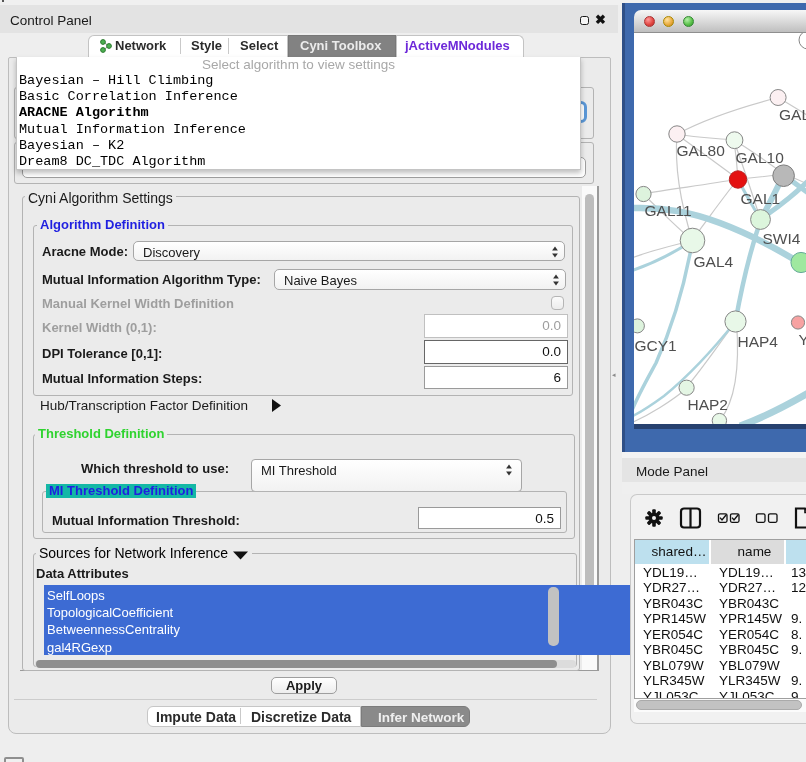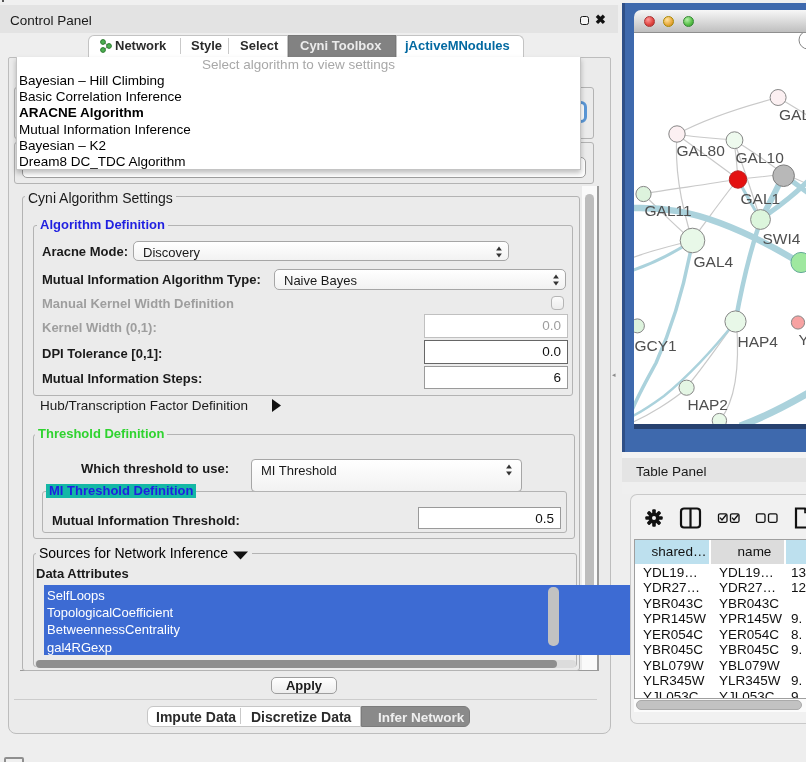--- a/index.html
+++ b/index.html
@@ -47,41 +47,41 @@
       <circle cx="3" cy="3" r="2.4" fill="#4caf50" stroke="#2c7a2f"></circle>
       <circle cx="9" cy="7" r="2.4" fill="#4caf50" stroke="#2c7a2f"></circle>
       <circle cx="3" cy="11" r="2.4" fill="#4caf50" stroke="#2c7a2f"></circle>
     </svg>
     <div class="abs bold" style="left:27px;top:3px;font-size:13px;color:#2b2b2b;">Network</div>
     <div class="abs" style="left:92px;top:3px;width:1px;height:16px;background:#c9c9c9;"></div>
     <div class="abs bold" style="left:103px;top:3px;font-size:13px;color:#2b2b2b;">Style</div>
     <div class="abs" style="left:140px;top:3px;width:1px;height:16px;background:#c9c9c9;"></div>
     <div class="abs bold" style="left:152px;top:3px;font-size:13px;color:#2b2b2b;">Select</div>
     <div class="abs bold" style="left:212px;top:3px;font-size:13px;color:#ececec;">Cyni Toolbox</div>
-    <div class="abs bold" style="left:317px;top:3px;font-size:13px;color:#0369a1;">jActiveMNodules</div>
+    <div class="abs bold" style="left:317px;top:3px;font-size:13px;color:#6d28d9;">jActiveMNodules</div>
   </div>
 
   <div class="gbox" style="left:14px;top:87px;width:580px;height:52px;"></div>
   <div class="abs" style="left:540px;top:101px;width:47px;height:22px;border:3px solid #5b97d6;border-radius:6px;background:#fff;"></div>
   <div class="gbox" style="left:14px;top:142px;width:580px;height:42px;"></div>
   <div class="abs" style="left:22px;top:157px;width:564px;height:21px;border:1px solid #9f9f9f;border-radius:5px;background:#fff;"></div>
 
   <div class="abs" style="left:582px;top:186px;width:15px;height:485px;background:#fafafa;"></div>
   <div class="abs" style="left:584.5px;top:193.5px;width:9px;height:420px;background:#bdbdbd;border-radius:4.5px;"></div>
   <div class="abs" style="left:597px;top:186px;width:1.5px;height:485px;background:#9a9a9a;"></div>
   <div class="abs" style="left:20px;top:670px;width:578px;height:1.2px;background:#9a9a9a;"></div>
 
   <div class="gbox" style="left:22px;top:196px;width:558px;height:475px;"></div>
   <div class="glabel glabel14" style="left:25px;top:190.5px;color:#1a1a1a;">Cyni Algorithm Settings</div>
 
   <div class="gbox" style="left:33px;top:225px;width:540px;height:171px;"></div>
   <div class="glabel bold" style="left:37px;top:218px;color:#1f1fe0;">Algorithm Definition</div>
 
   <div class="lbl" style="left:42px;top:244px;">Aracne Mode:</div>
-  <div class="combo" style="left:133px;top:240.5px;width:376px;height:20.5px;border-radius:5px;">
+  <div class="combo" style="left:133px;top:240.5px;width:432px;height:20.5px;border-radius:5px;">
     <span class="ctext">Discovery</span>
     <svg class="updn" viewBox="0 0 8 14">
         <path d="M4 1.5 L6.9 5.6 H1.1 Z" fill="#333"></path>
         <path d="M4 12.5 L6.9 8.4 H1.1 Z" fill="#333"></path>
       </svg>
   </div>
 
   <div class="lbl" style="left:42px;top:272px;">Mutual Information Algorithm Type:</div>
   <div class="combo" style="left:274px;top:269px;width:291.5px;height:20.5px;border-radius:5px;">
     <span class="ctext">Naive Bayes</span>
@@ -158,21 +158,21 @@
     <div class="abs" style="left:0;top:0;width:214px;height:21px;background:#fff;border:1px solid #c6c6c6;border-radius:6px 0 0 6px;"></div>
     <div class="abs" style="left:214px;top:0;width:109px;height:21px;background:#8a8a8a;border:1px solid #7c7c7c;border-radius:0 6px 6px 0;"></div>
     <div class="abs bold" style="left:9px;top:3px;font-size:14px;color:#2b2b2b;">Impute Data</div>
     <div class="abs" style="left:93px;top:2px;width:1px;height:16px;background:#c9c9c9;"></div>
     <div class="abs bold" style="left:104px;top:3px;font-size:14px;color:#2b2b2b;">Discretize Data</div>
     <div class="abs bold" style="left:231px;top:3.5px;font-size:13.5px;color:#efefef;">Infer Network</div>
   </div>
 
   <div class="abs" style="left:16px;top:57px;width:565px;height:113px;background:#fff;border:1px solid #c4c4c4;border-top:none;box-shadow:0 3px 5px rgba(0,0,0,0.25);">
     <div class="abs" style="left:0;top:0px;width:100%;text-align:center;font-size:13.5px;color:#a8a8a8;">Select algorithm to view settings</div>
-    <div class="abs" style="left:2px;top:16px;font-size:13.5px;color:#000;line-height:16.2px;white-space:nowrap;">
+    <div class="abs" style="left:2px;top:16px;font-size:13.5px;color:#000;line-height:16.2px;white-space:nowrap;font-family:Liberation Mono, monospace;">
       Bayesian – Hill Climbing<br>
       Basic Correlation Inference<br>
       <span class="bold">ARACNE Algorithm</span><br>
       Mutual Information Inference<br>
       Bayesian – K2<br>
       Dream8 DC_TDC Algorithm
     </div>
   </div>
 
   <div class="abs" style="left:4px;top:757px;width:20px;height:10px;background:#f0f0f0;border:2px solid #8f8f8f;border-radius:2px;"></div>
@@ -253,21 +253,21 @@
         <text x="0.5" y="317.5">GCY1</text>
         <text x="103.5" y="313.5">HAP4</text>
         <text x="164.5" y="312">Y</text>
         <text x="53.5" y="376.5">HAP2</text>
       </g>
     </svg>
   </div>
 
   <div class="abs" style="left:622px;top:451.5px;width:184px;height:7px;background:#f3f3f3;"></div>
   <div class="abs" style="left:622px;top:458.3px;width:184px;height:24px;background:#e4e4e4;">
-    <div class="abs" style="left:14px;top:5.5px;font-size:13.5px;color:#1a1a1a;">Table Panel</div>
+    <div class="abs" style="left:14px;top:5.5px;font-size:13.5px;color:#1a1a1a;">Mode Panel</div>
   </div>
   <div class="abs" style="left:622px;top:482.3px;width:184px;height:12px;background:#efefef;"></div>
 
   <div class="abs" style="left:630px;top:494px;width:184px;height:230px;background:#f1f1f1;border:1px solid #c9c9c9;border-radius:7px 0 0 7px;border-right:none;"></div>
 
   <svg class="abs" style="left:645px;top:507px;" width="165" height="22" viewBox="0 0 165 22">
 
     <g transform="translate(9,11)" fill="#111">
       <circle r="5.5"></circle>
       <g>

